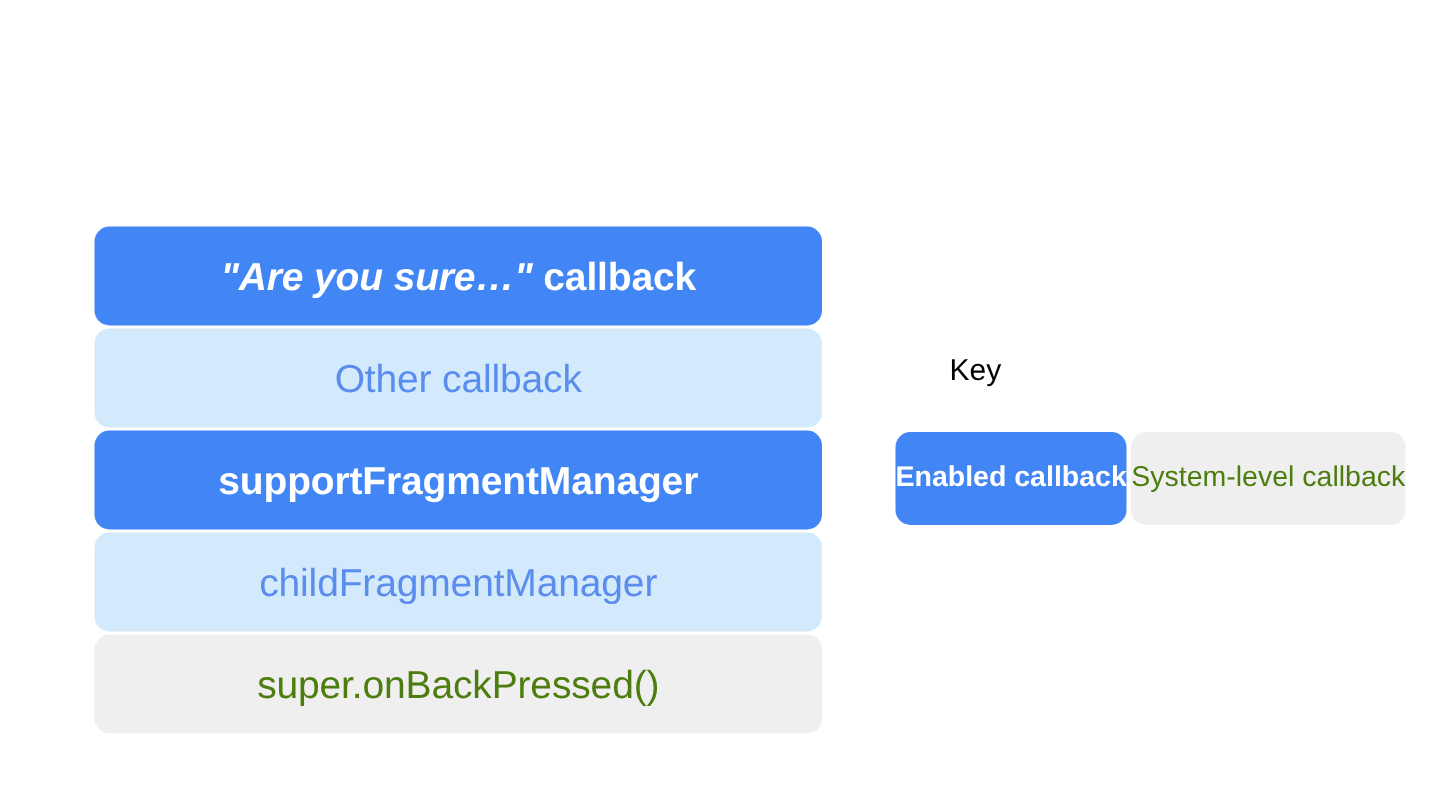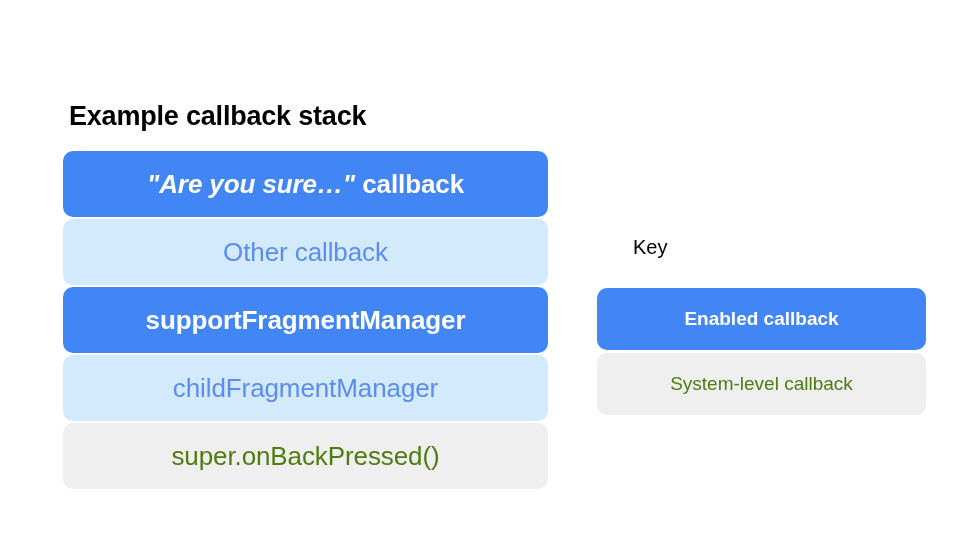--- a/index.html
+++ b/index.html
@@ -67,21 +67,20 @@
     text-align: center;
   }
 
   
   .key-column {
     position: absolute;
     left: 597px;
     top: 288px;
     width: 329px;
     display: flex;
-    flex-direction: column;
     gap: 3px;
   }
   .key-bar {
     height: 62px;
     border-radius: 10px;
     display: flex;
     align-items: center;
     justify-content: center;
     box-sizing: border-box;
   }
@@ -121,21 +120,20 @@
   .em-quote {
     font-style: italic;
     font-weight: 700;
   }
 </style>
 </head>
 <body>
 
 <div id="canvas">
 
-  <div class="stack-title">Example callback stack</div>
 
   <div class="stack-column">
 
     <div class="stack-bar state-enabled">
       <span class="bar-label"><span class="em-quote">"Are you sure…"</span><span> callback</span></span>
     </div>
 
     <div class="stack-bar state-disabled">
       <span class="bar-label">Other callback</span>
     </div>

